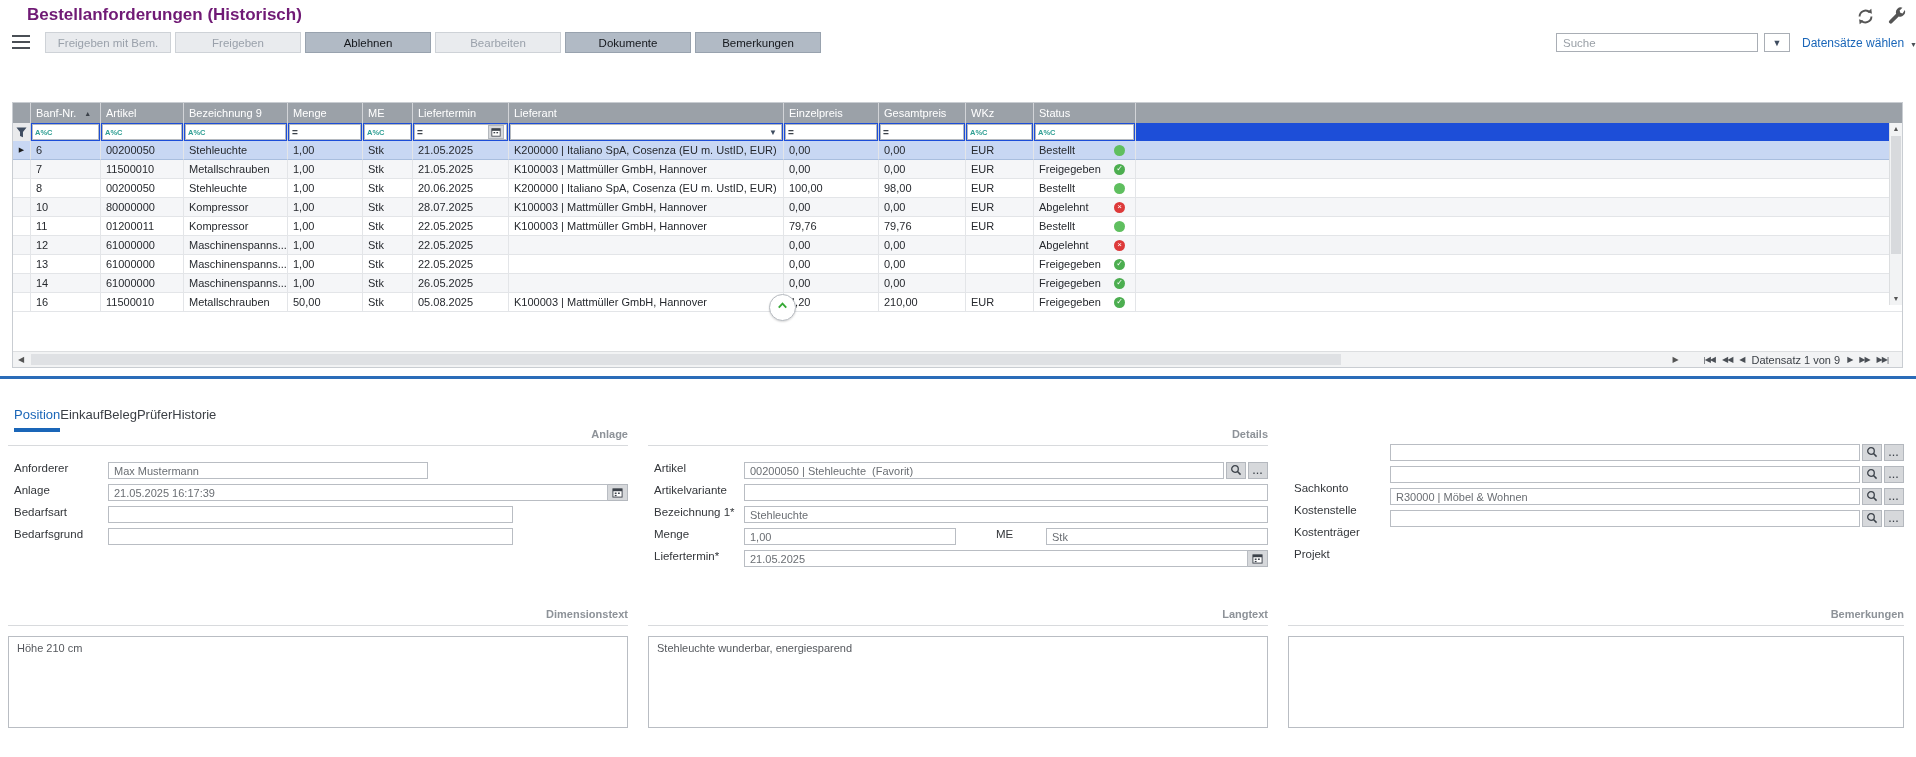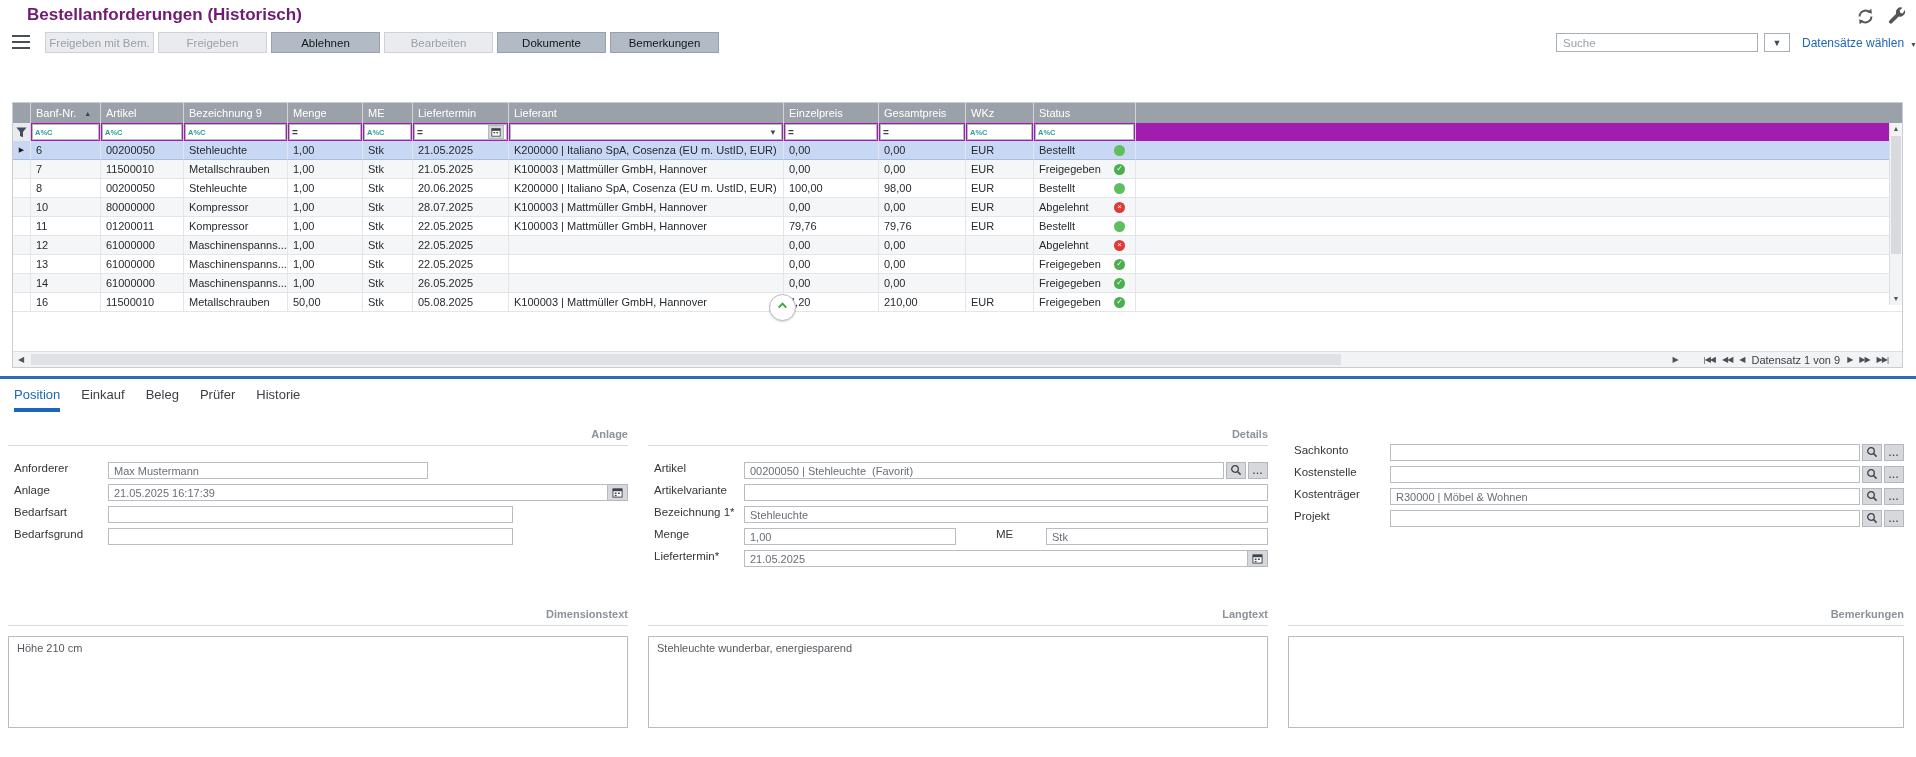--- a/index.html
+++ b/index.html
@@ -8,37 +8,37 @@
 
   
   .page-title { position:absolute; left:12px; top:5px; font-size:17px; font-weight:bold; color:#701a75;margin-left:15px; }
   .win-icons { position:absolute; right:10px; top:7px; display:flex; gap:12px; }
   .win-icons .wicon { width:19px; height:19px; cursor:pointer; }
 
   
   .hamburger { position:absolute; left:12px; top:35px; width:18px; height:14px; display:flex; flex-direction:column; justify-content:space-between; cursor:pointer; }
   .hamburger span { display:block; height:2px; background:#4a4f55; }
   .toolbar-buttons { position:absolute; left:45px; top:32px; display:flex; gap:4px; }
-  .tbtn { width:109px; height:21px; font-family:"Liberation Sans",sans-serif; font-size:11.5px; border:1px solid #98a2ae; background:#b1bac5; color:#14171c; cursor:pointer; }
+  .tbtn { width:126px; height:21px; font-family:"Liberation Sans",sans-serif; font-size:11.5px; border:1px solid #98a2ae; background:#b1bac5; color:#14171c; cursor:pointer; }
   .tbtn.disabled { background:#e9ebee; border-color:#ced2d7; color:#9aa1ab; }
 
   .search-wrap { position:absolute; left:1556px; top:33px; display:flex; align-items:center;justify-content:flex-end; }
   .search-input { width:202px; height:19px; border:1px solid #a9aeb5; font-size:11.5px; padding:0 6px; color:#3a3f45; font-family:"Liberation Sans",sans-serif; }
   .search-input::placeholder { color:#9aa0a7; }
   .filter-dd { width:26px; height:19px; margin-left:6px; border:1px solid #a9aeb5; background:#fff; display:flex; align-items:center; justify-content:center; font-size:9px; color:#3e4c60; cursor:pointer; }
   .records-select { margin-left:12px; font-size:12px; color:#1a66b8; cursor:pointer; white-space:nowrap; }
   .records-caret { font-size:7px; color:#4a4f55; margin-left:6px; }
 
   
   .grid { position:absolute; left:12px; top:102px; width:1891px; height:266px; border:1px solid #c9cdd2; background:#fff; }
   .grow { display:grid; grid-template-columns:18px 70px 83px 104px 75px 50px 96px 275px 95px 87px 68px 102px minmax(0,1fr); }
   .gh { height:20px; line-height:20px; background:#9ba1a8; color:#fff; font-size:11px; padding-left:5px; border-right:1px solid rgba(255,255,255,.55); white-space:nowrap; overflow:hidden; cursor:pointer; }
   .gh.fill { border-right:none; cursor:default; }
   .gh .sort { font-size:7px; color:#3c424a; margin-left:8px; vertical-align:1px; }
-  .gf { height:18px; background:#a21caf; border-right:1px solid #cfd2d6; padding:1px; }
+  .gf { height:18px; background:#1d4ed8; border-right:1px solid #cfd2d6; padding:1px; }
   .gf.fill { border-right:none; }
   .fbox { height:100%; background:#fff; border:1px solid #b5b9bf; display:flex; align-items:center; padding:0 2px; overflow:hidden; }
   .fglyph { font-size:7.5px; font-weight:bold; color:#2e9e93; letter-spacing:0; white-space:nowrap; }
   .feq { font-size:10px; color:#3c424a; font-weight:bold; }
   .fcal { margin-left:auto; width:16px; height:14px; background:#d6d8db; border:1px solid #b4b8be; display:flex; align-items:center; justify-content:center; cursor:pointer; }
   .fcaret { margin-left:auto; font-size:8px; color:#3e4c60; padding-right:2px; }
   .funnel-cell { display:flex; align-items:center; justify-content:center; background:#e9eaec; border-right:1px solid #cfd2d6; }
   .gc { height:19px; line-height:18px; font-size:11px; color:#26292e; padding-left:5px; border-right:1px solid #e3e5e8; border-bottom:1px solid #e3e5e8; white-space:nowrap; overflow:hidden; }
   .gc.fill { border-right:none; }
   .grid-data-row { cursor:pointer; }
@@ -64,33 +64,33 @@
   .pager { position:absolute; right:14px; top:0; height:15px; display:flex; align-items:center; gap:7px; }
   .pic { font-size:8px; color:#4a4f55; letter-spacing:-1px; cursor:pointer; white-space:nowrap; }
   .scrollr { font-size:8px; color:#555; margin-right:18px; cursor:pointer; }
   .plabel { font-size:11px; color:#3a3f45; letter-spacing:0; }
 
   
   .collapse-btn { position:absolute; left:769px; top:294px; width:27px; height:27px; border-radius:50%; background:#fff; border:1px solid #b6bac0; box-shadow:0 1px 2px rgba(0,0,0,.15); display:flex; align-items:center; justify-content:center; cursor:pointer; z-index:5; }
   .blue-sep { position:absolute; left:0; top:376px; width:1916px; height:3px; background:#2a6cb8; }
 
   
-  .tabs { position:absolute; left:14px; top:387px; display:flex; gap:21px; }
+  .tabs { position:absolute; left:14px; top:407px; display:flex; }
   .tab { font-size:13px; color:#3c4046; padding-bottom:6px; cursor:pointer; border-bottom:4px solid transparent; }
   .tab.active { color:#1a66b8; border-bottom-color:#1a66b8; }
 
   
   .fsection { position:absolute; }
   .fsection .stitle { font-size:11px; font-weight:bold; color:#8d9298; padding-bottom:5px; border-bottom:1px solid #d8dadd;text-align:right; }
   .fsection .body { margin-top:16px; }
   .frow { display:flex; align-items:flex-start; height:17px; margin-bottom:5px; }
   .flabel { flex:none; font-size:11.5px; color:#33363a; padding-left:6px; white-space:nowrap; }
   .lw92 { width:100px; }
   .lw88 { width:96px; }
-  .lw95 { width:102px; }
+  .lw95 { width:102px;margin-top:38px; }
   .finp { height:17px; border:1px solid #b9bdc3; font-size:11px; color:#6a6e73; padding:0 5px; font-family:"Liberation Sans",sans-serif; background:#fff; }
   .fgroup { display:flex; flex:1; height:17px; }
   .fgroup .finp { flex:1; min-width:0; }
   .ibtn { flex:none; width:20px; height:17px; margin-left:2px; background:#d6d8db; border:1px solid #b4b8be; display:flex; align-items:center; justify-content:center; cursor:pointer; }
   .ibtn.att { margin-left:0; border-left:none; }
   .dots { font-size:9px; font-weight:bold; color:#3c424a; letter-spacing:1px; line-height:8px; }
   .w320 { width:320px; } .w405 { width:405px; } .w212 { width:212px; }
   .sp40 { width:40px; flex:none; }
   .melabel { width:50px; flex:none; font-size:11.5px; color:#33363a; }
   .tarea { width:100%; height:92px; border:1px solid #b9bdc3; font-size:11px; color:#55585d; padding:5px 8px; resize:none; font-family:"Liberation Sans",sans-serif; margin-top:10px; }

